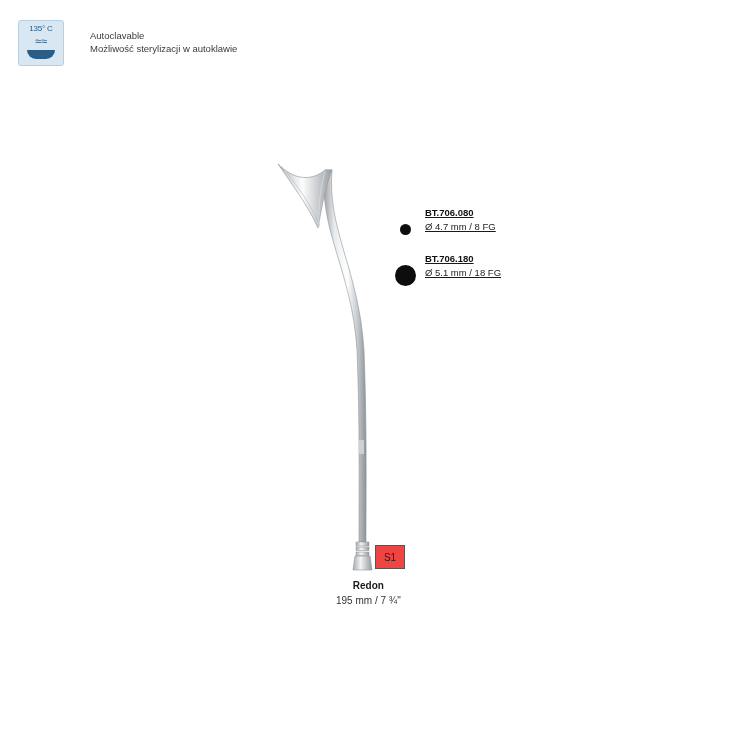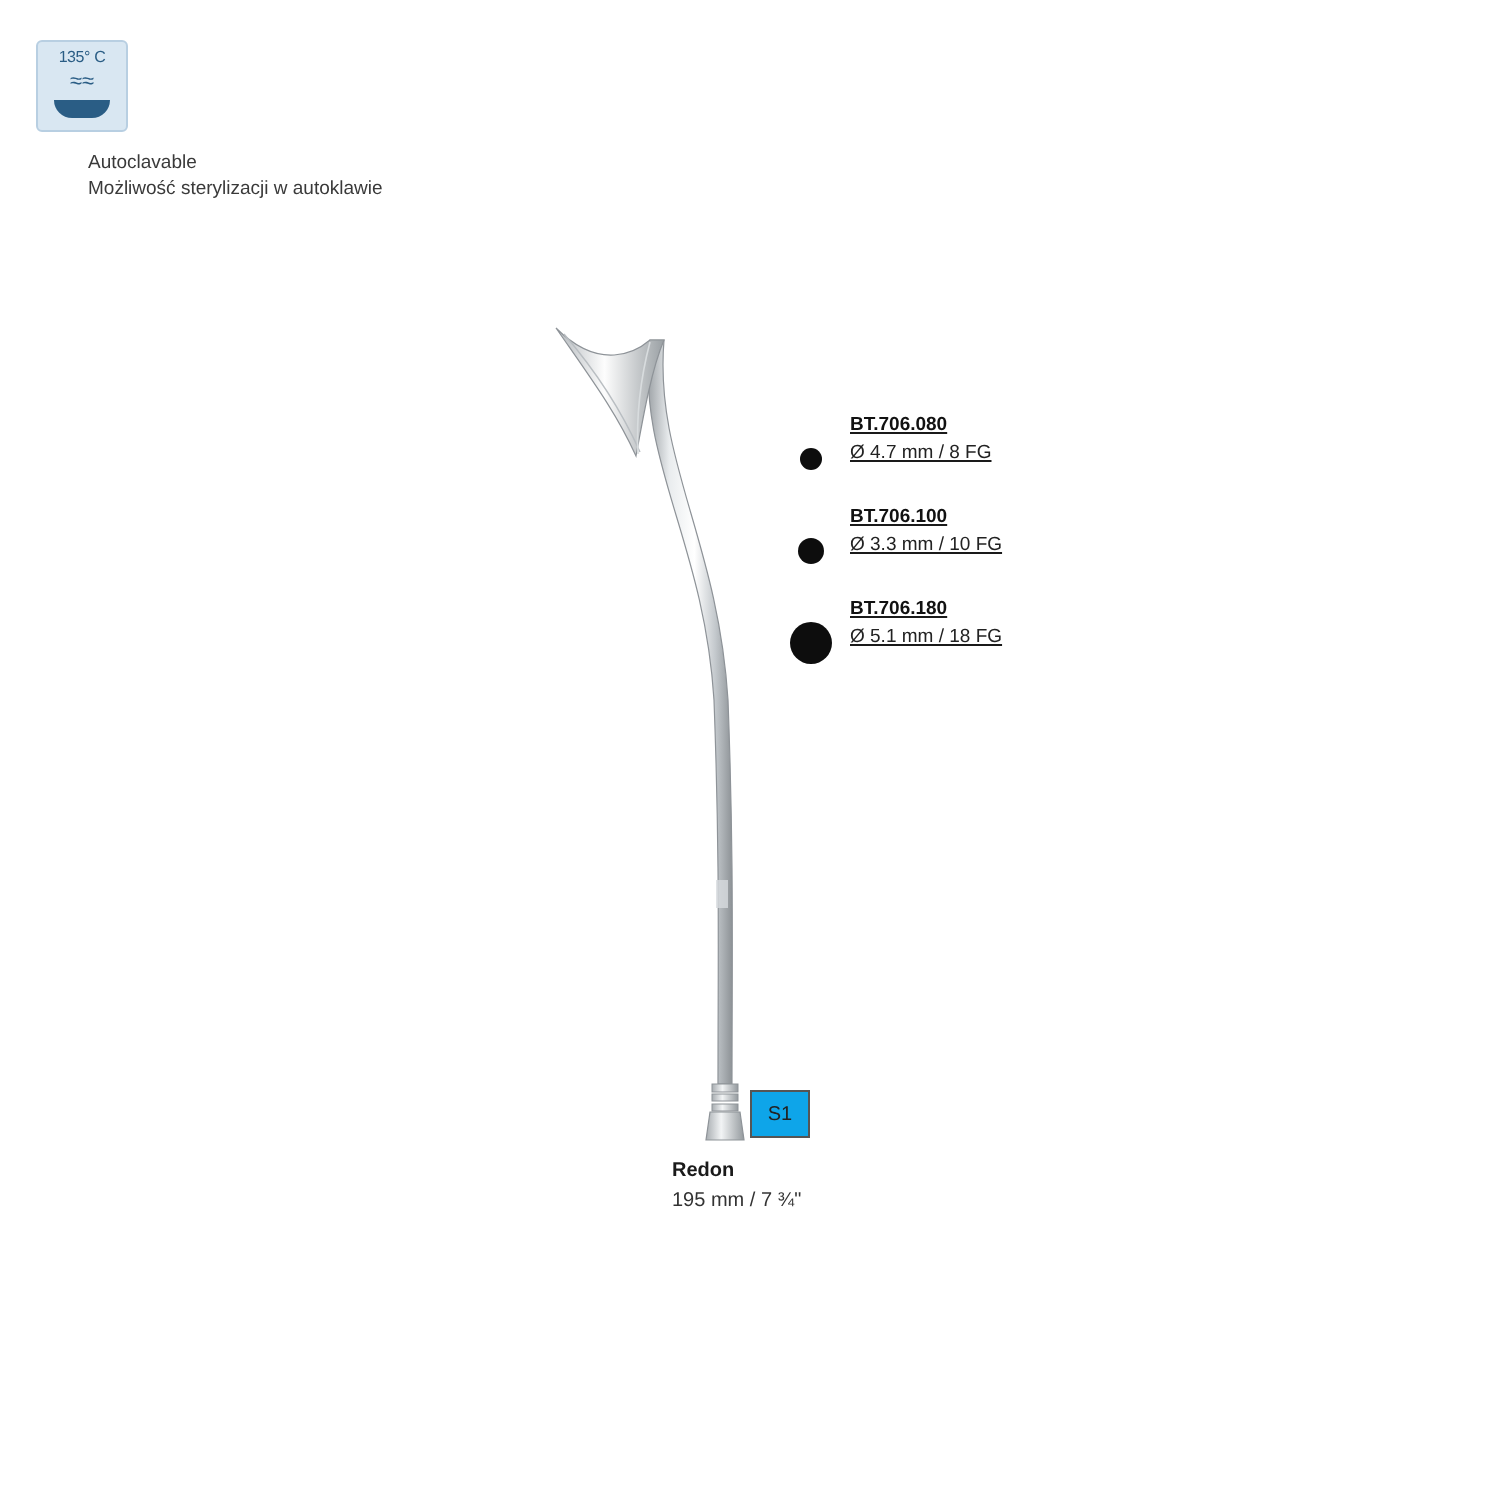--- a/index.html
+++ b/index.html
@@ -16,21 +16,20 @@
     overflow: hidden;
   }
 
   
   .autoclave {
     position: absolute;
     left: 18px;
     top: 20px;
     display: flex;
     align-items: flex-start;
-    flex-direction: column;
   }
   .autoclave-icon {
     width: 44px;
     height: 44px;
     background: #d9e7f2;
     border: 1px solid #b8cfe2;
     border-radius: 3px;
     position: relative;
     flex: none;
   }
@@ -87,31 +86,32 @@
     left: 375px;
     top: 545px;
     width: 28px;
     height: 22px;
     border: 1px solid #555;
     display: flex;
     align-items: center;
     justify-content: center;
     font-size: 10px;
     color: #222;
-    background: #0ea5e9;
+    background: #ef4444;
   }
 
   
   .caption {
     position: absolute;
     left: 336px;
     top: 578px;
     font-size: 10px;
     line-height: 15px;
     color: #1a1a1a;
+    text-align: center;
   }
   .caption .name { font-weight: bold; }
   .caption .size { color: #333; }
 
   
   .variants {
     position: absolute;
     left: 385px;
     top: 206px;
     width: 250px;
@@ -205,29 +205,20 @@
     <div class="dot-cell">
       <span class="dot" style="width:11px;height:11px;"></span>
     </div>
     <div class="variant-text">
       <div class="variant-code">BT.706.080</div>
       <div class="variant-spec">Ø 4.7 mm / 8 FG</div>
     </div>
   </div>
   <div class="variant">
     <div class="dot-cell">
-      <span class="dot" style="width:13px;height:13px;"></span>
-    </div>
-    <div class="variant-text">
-      <div class="variant-code">BT.706.100</div>
-      <div class="variant-spec">Ø 3.3 mm / 10 FG</div>
-    </div>
-  </div>
-  <div class="variant">
-    <div class="dot-cell">
       <span class="dot" style="width:21px;height:21px;"></span>
     </div>
     <div class="variant-text">
       <div class="variant-code">BT.706.180</div>
       <div class="variant-spec">Ø 5.1 mm / 18 FG</div>
     </div>
   </div>
 </div>
 
 </body></html>

